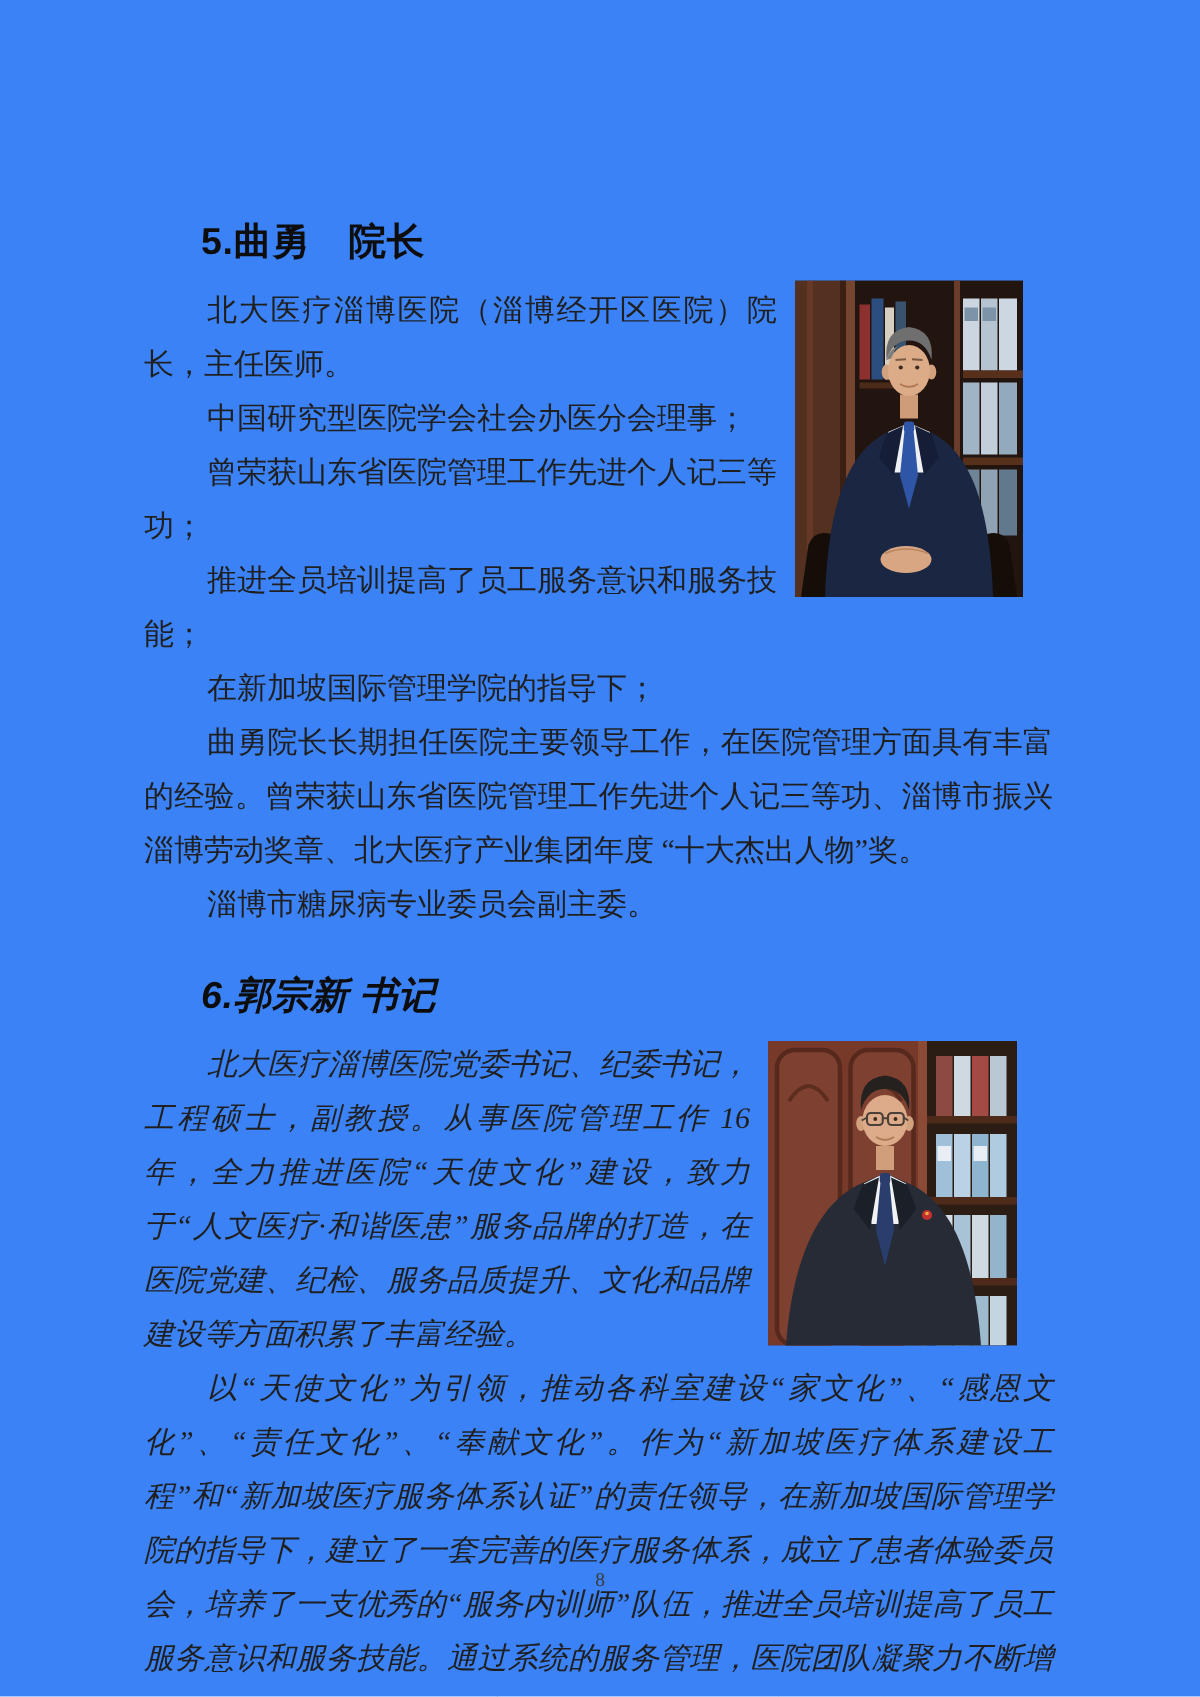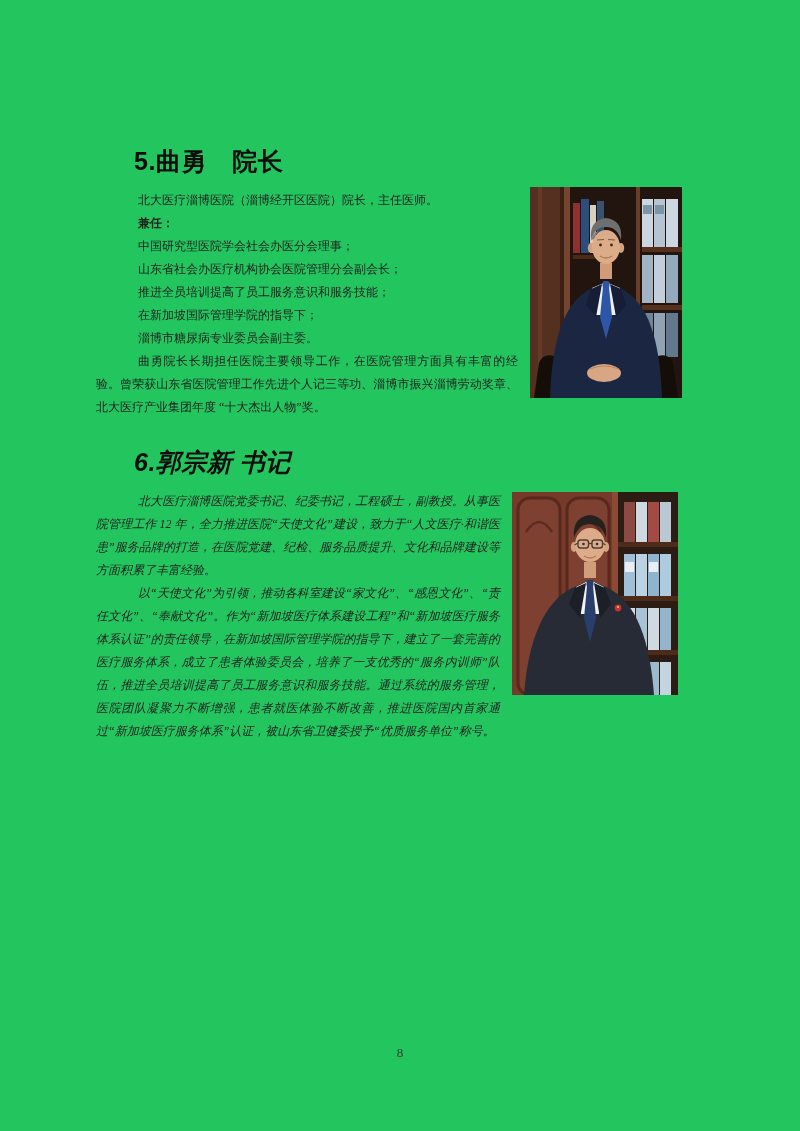--- a/index.html
+++ b/index.html
@@ -1,40 +1,40 @@
 <!DOCTYPE html>
 <html><head>
 <meta charset="utf-8">
 <style>
   * { box-sizing: border-box; }
   html, body { margin: 0; padding: 0; background: #ffffff; }
   .page {
     position: relative;
     width: 800px;
     height: 1131px;
-    background: #22c55e;
+    background: #3b82f6;
     overflow: hidden;
     font-family: "Liberation Serif", "DejaVu Serif", serif;
     color: #212121;
   }
   .content { padding: 146px 98px 0 96px; }
   .section::after { content: ""; display: table; clear: both; }
   .section-heading {
     font-family: "Liberation Sans", "DejaVu Sans", sans-serif;
     font-size: 25px;
     line-height: 30px;
     font-weight: 600;
     color: #0d0d0d;
     margin: 0 0 13px 38px;
     letter-spacing: 0.5px;
   }
   .section-6 { margin-top: 28px; font-style: italic; }
   .body-text {
-    font-size: 12px;
-    line-height: 23px;
+    font-size: 20px;
+    line-height: 36px;
     text-align: justify;
     color: #1f1f1f;
   }
   .body-text p { margin: 0; }
   .indent { text-indent: 42px; }
   .bold { font-weight: bold; }
   .photo-float { float: right; display: block; }
   .photo-1 { width: 152px; height: 211px; margin: -2px 20px 8px 12px; }
   .photo-2 { width: 166px; height: 203px; margin: 2px 24px 8px 12px; }
   .page-number {
@@ -112,27 +112,26 @@
           <circle cx="81.5" cy="58" r="1.4" fill="#3a2a20"></circle>
           <path d="M67,53 L74,52.5" stroke="#7a5a42" stroke-width="1.2" fill="none"></path>
           <path d="M78,52.5 L85,53" stroke="#7a5a42" stroke-width="1.2" fill="none"></path>
           <path d="M70,69 Q76,73 82,69" stroke="#b07a56" stroke-width="1.3" fill="none"></path>
 
           <ellipse cx="74" cy="186" rx="17" ry="9" fill="#d8a683"></ellipse>
           <path d="M60,182 Q74,176 89,182" stroke="#b9835f" stroke-width="1" fill="none"></path>
         </svg>
 
         <p class="indent">北大医疗淄博医院（淄博经开区医院）院长，主任医师。</p>
-        <p class="indent bold">兼任：</p>
         <p class="indent">中国研究型医院学会社会办医分会理事；</p>
-        <p class="indent">山东省社会办医疗机构协会医院管理分会副会长；</p>
+        <p class="indent">曾荣获山东省医院管理工作先进个人记三等功；</p>
         <p class="indent">推进全员培训提高了员工服务意识和服务技能；</p>
         <p class="indent">在新加坡国际管理学院的指导下；</p>
+        <p class="indent">曲勇院长长期担任医院主要领导工作，在医院管理方面具有丰富的经验。曾荣获山东省医院管理工作先进个人记三等功、淄博市振兴淄博劳动奖章、北大医疗产业集团年度 “十大杰出人物”奖。</p>
         <p class="indent">淄博市糖尿病专业委员会副主委。</p>
-        <p class="indent">曲勇院长长期担任医院主要领导工作，在医院管理方面具有丰富的经验。曾荣获山东省医院管理工作先进个人记三等功、淄博市振兴淄博劳动奖章、北大医疗产业集团年度 “十大杰出人物”奖。</p>
       </div>
     </div>
 
     <div class="section section-6">
       <h2 class="section-heading">6.郭宗新 书记</h2>
       <div class="body-text">
 
         <svg class="photo-float photo-2" viewBox="0 0 166 203" role="img" xmlns="http://www.w3.org/2000/svg" aria-label="郭宗新书记照片">
           <rect width="166" height="203" fill="#3a231a"></rect>
 
@@ -189,21 +188,21 @@
           <rect x="66" y="48" width="10.5" height="8" rx="2.5" fill="none" stroke="#4a4038" stroke-width="1.4"></rect>
           <rect x="80" y="48" width="10.5" height="8" rx="2.5" fill="none" stroke="#4a4038" stroke-width="1.4"></rect>
           <line x1="76.5" y1="51.5" x2="80" y2="51.5" stroke="#4a4038" stroke-width="1.4"></line>
           <line x1="66" y1="51" x2="62.5" y2="53" stroke="#4a4038" stroke-width="1.2"></line>
           <line x1="90.5" y1="51" x2="93.5" y2="53" stroke="#4a4038" stroke-width="1.2"></line>
           <circle cx="71.5" cy="52" r="1.3" fill="#3a2a20"></circle>
           <circle cx="85" cy="52" r="1.3" fill="#3a2a20"></circle>
           <path d="M72,64 Q78,68 84,64" stroke="#b07a56" stroke-width="1.3" fill="none"></path>
         </svg>
 
-        <p class="indent">北大医疗淄博医院党委书记、纪委书记，工程硕士，副教授。从事医院管理工作 12 年，全力推进医院“天使文化”建设，致力于“人文医疗·和谐医患”服务品牌的打造，在医院党建、纪检、服务品质提升、文化和品牌建设等方面积累了丰富经验。</p>
+        <p class="indent">北大医疗淄博医院党委书记、纪委书记，工程硕士，副教授。从事医院管理工作 16 年，全力推进医院“天使文化”建设，致力于“人文医疗·和谐医患”服务品牌的打造，在医院党建、纪检、服务品质提升、文化和品牌建设等方面积累了丰富经验。</p>
         <p class="indent">以“天使文化”为引领，推动各科室建设“家文化”、“感恩文化”、“责任文化”、“奉献文化”。作为“新加坡医疗体系建设工程”和“新加坡医疗服务体系认证”的责任领导，在新加坡国际管理学院的指导下，建立了一套完善的医疗服务体系，成立了患者体验委员会，培养了一支优秀的“服务内训师”队伍，推进全员培训提高了员工服务意识和服务技能。通过系统的服务管理，医院团队凝聚力不断增强，患者就医体验不断改善，推进医院国内首家通过“新加坡医疗服务体系”认证，被山东省卫健委授予“优质服务单位”称号。</p>
       </div>
     </div>
 
   </div>
 
   <div class="page-number">8</div>
 </div>
 
 </body></html>

